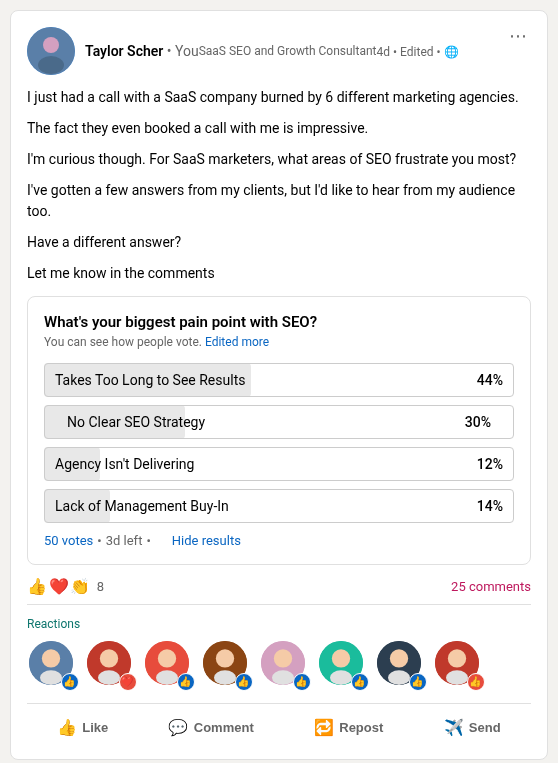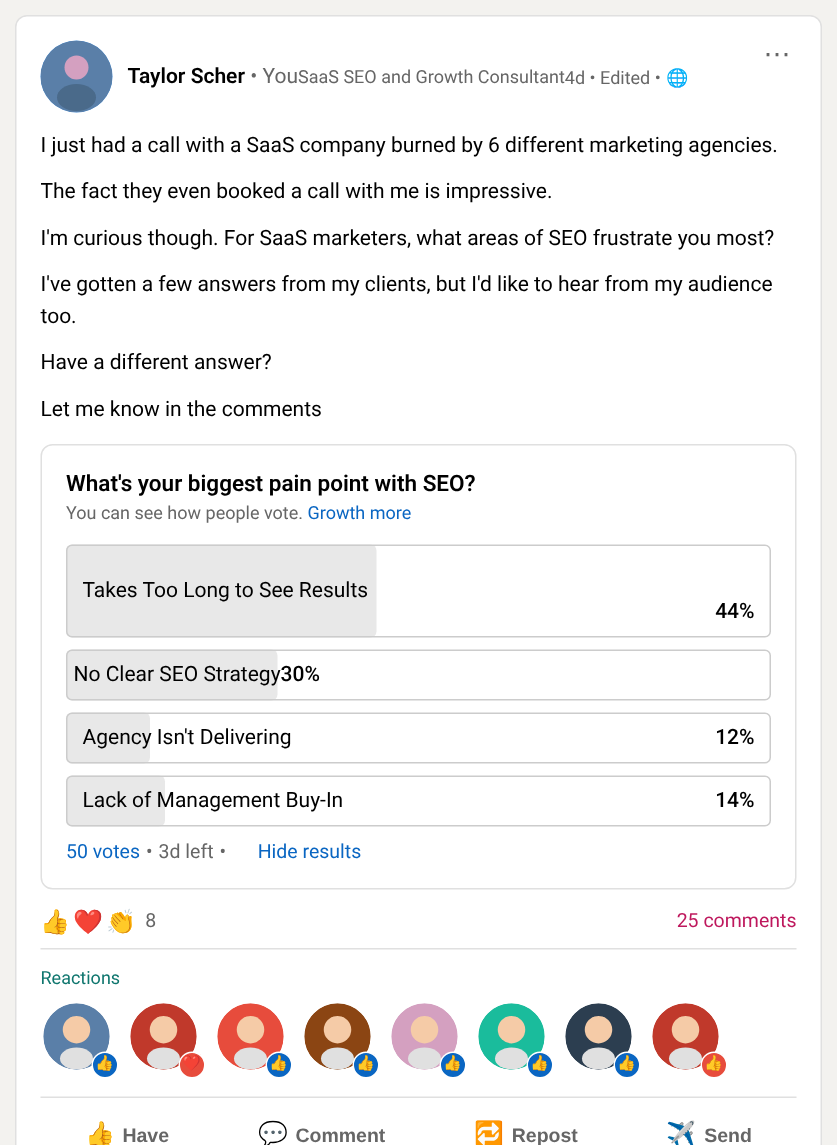--- a/index.html
+++ b/index.html
@@ -205,34 +205,34 @@
     <p>I'm curious though. For SaaS marketers, what areas of SEO frustrate you most?</p>
     <p>I've gotten a few answers from my clients, but I'd like to hear from my audience too.</p>
     <p>Have a different answer?</p>
     <p>Let me know in the comments</p>
   </div>
 
   <div class="poll-container">
     <div class="poll-title">What's your biggest pain point with SEO?</div>
     <div class="poll-subtitle">
       <span>You can see how people vote.</span>
-      <a href="#">Growth more</a>
+      <a href="#">Edited more</a>
     </div>
 
     <div id="poll-options">
         <div style="position: relative; margin-bottom: 8px;">
           <div style="position: absolute; left: 0px; top: 0px; bottom: 0px; width: 44%; background: rgb(232, 232, 232); border-radius: 4px; z-index: 0;"></div>
           <div style="display: flex; align-items: center; justify-content: space-between; border: 1px solid rgb(204, 204, 204); border-radius: 4px; padding: 8px 10px; position: relative; z-index: 1; background: transparent;">
             <span style="font-size: 14px; color: rgb(0, 0, 0);">Takes Too Long to See Results</span>
-            <span style="font-size: 14px; color: rgb(0, 0, 0); font-weight: 500; margin-top: 28px;">44%</span>
+            <span style="font-size: 14px; color: rgb(0, 0, 0); font-weight: 500;">44%</span>
           </div>
         </div>
         <div style="position: relative; margin-bottom: 8px;">
           <div style="position: absolute; left: 0px; top: 0px; bottom: 0px; width: 30%; background: rgb(232, 232, 232); border-radius: 4px; z-index: 0;"></div>
-          <div style="display: flex; align-items: center; justify-content: flex-start; border: 1px solid rgb(204, 204, 204); border-radius: 4px; padding: 8px 4px; position: relative; z-index: 1; background: transparent;">
+          <div style="display: flex; align-items: center; justify-content: space-between; border: 1px solid rgb(204, 204, 204); border-radius: 4px; padding: 8px 22px; position: relative; z-index: 1; background: transparent;">
             <span style="font-size: 14px; color: rgb(0, 0, 0);">No Clear SEO Strategy</span>
             <span style="font-size: 14px; color: rgb(0, 0, 0); font-weight: 500;">30%</span>
           </div>
         </div>
         <div style="position: relative; margin-bottom: 8px;">
           <div style="position: absolute; left: 0px; top: 0px; bottom: 0px; width: 12%; background: rgb(232, 232, 232); border-radius: 4px; z-index: 0;"></div>
           <div style="display: flex; align-items: center; justify-content: space-between; border: 1px solid rgb(204, 204, 204); border-radius: 4px; padding: 8px 10px; position: relative; z-index: 1; background: transparent;">
             <span style="font-size: 14px; color: rgb(0, 0, 0);">Agency Isn't Delivering</span>
             <span style="font-size: 14px; color: rgb(0, 0, 0); font-weight: 500;">12%</span>
           </div>
@@ -347,21 +347,21 @@
             </svg>
           </div>
           <div style="position: absolute; bottom: 0px; right: 0px; width: 18px; height: 18px; border-radius: 50%; border: 1.5px solid rgb(255, 255, 255); background: rgb(231, 76, 60); font-size: 10px; display: flex; align-items: center; justify-content: center; line-height: 1;">👍</div>
         </div>
       </div>
   </div>
 
   <div class="action-bar" id="action-bar">
       <button class="action-btn">
         <span class="action-icon">👍</span>
-        <span>Have</span>
+        <span>Like</span>
       </button>
       <button class="action-btn">
         <span class="action-icon">💬</span>
         <span>Comment</span>
       </button>
       <button class="action-btn">
         <span class="action-icon">🔁</span>
         <span>Repost</span>
       </button>
       <button class="action-btn">

